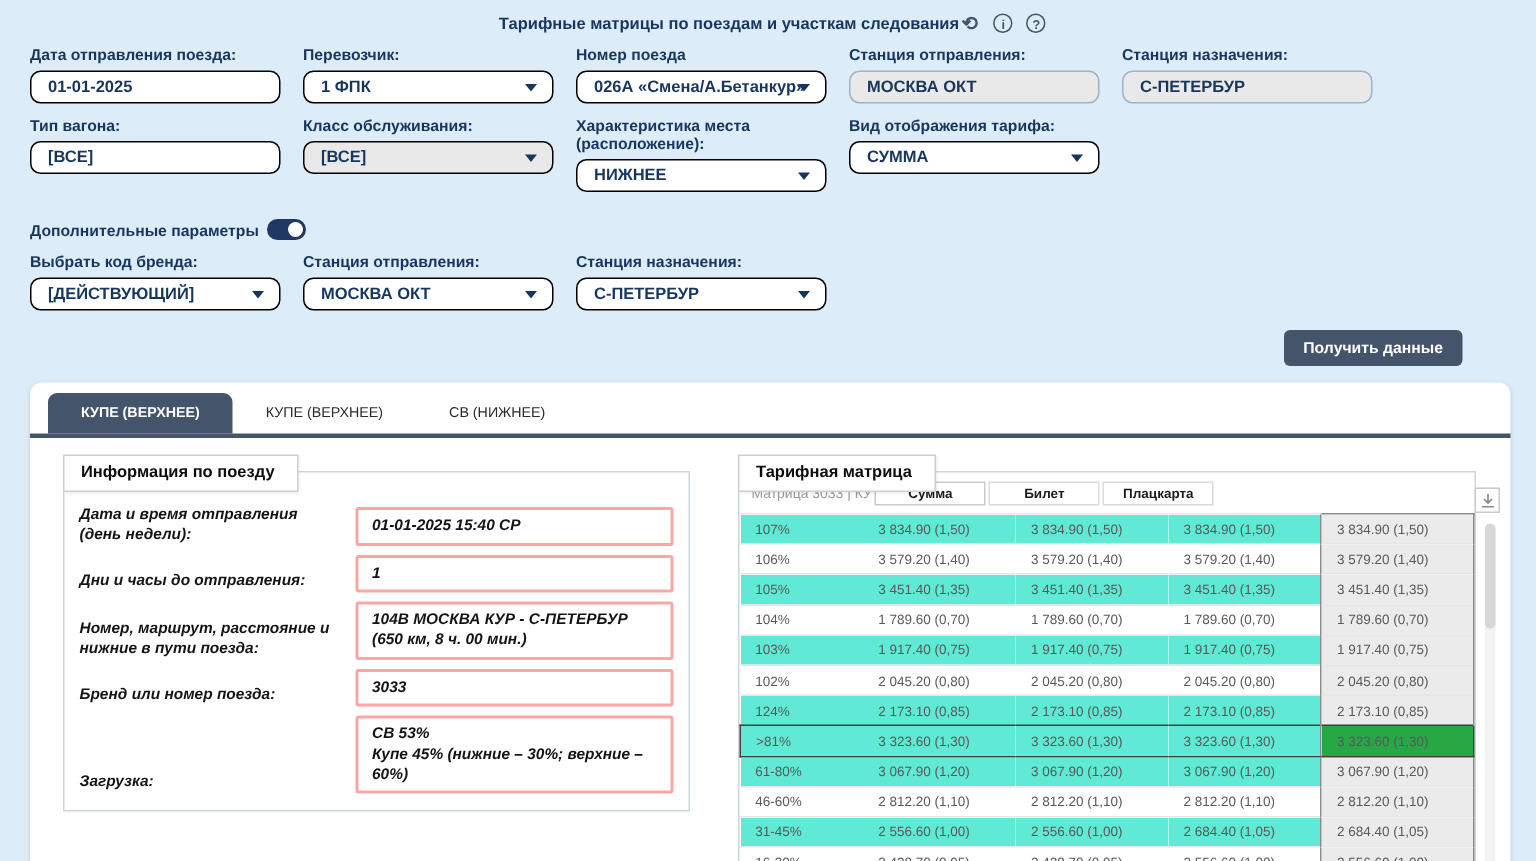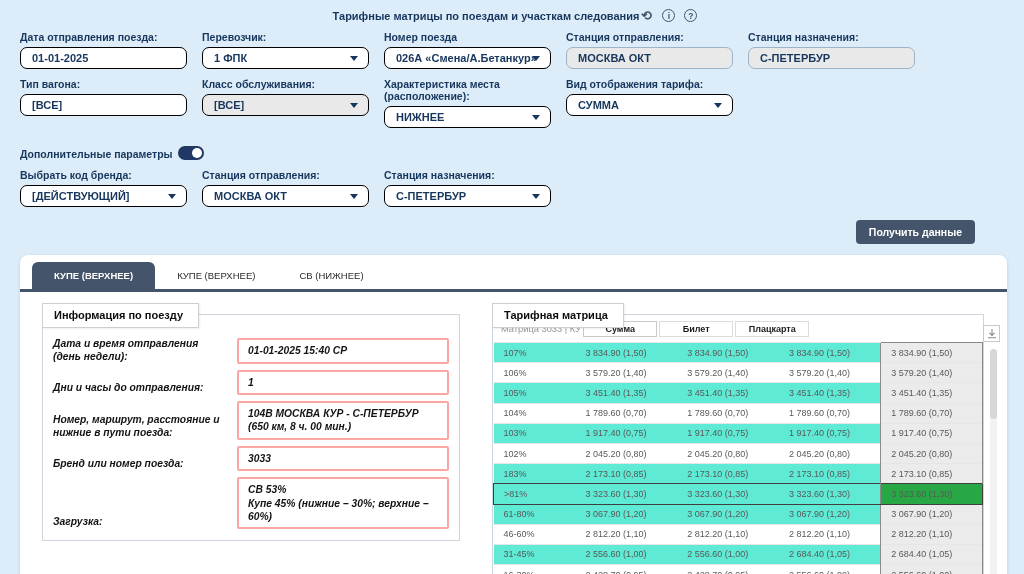--- a/index.html
+++ b/index.html
@@ -286,21 +286,21 @@
                 <td class="sel-col">1 917.40 (0,75)</td>
               </tr>
               <tr>
                 <td class="rl">102%</td>
                 <td>2 045.20 (0,80)</td>
                 <td>2 045.20 (0,80)</td>
                 <td>2 045.20 (0,80)</td>
                 <td class="sel-col">2 045.20 (0,80)</td>
               </tr>
               <tr class="alt">
-                <td class="rl">183%</td>
+                <td class="rl">124%</td>
                 <td>2 173.10 (0,85)</td>
                 <td>2 173.10 (0,85)</td>
                 <td>2 173.10 (0,85)</td>
                 <td class="sel-col">2 173.10 (0,85)</td>
               </tr>
               <tr class="sel-row">
                 <td class="rl">&gt;81%</td>
                 <td>3 323.60 (1,30)</td>
                 <td>3 323.60 (1,30)</td>
                 <td>3 323.60 (1,30)</td>

